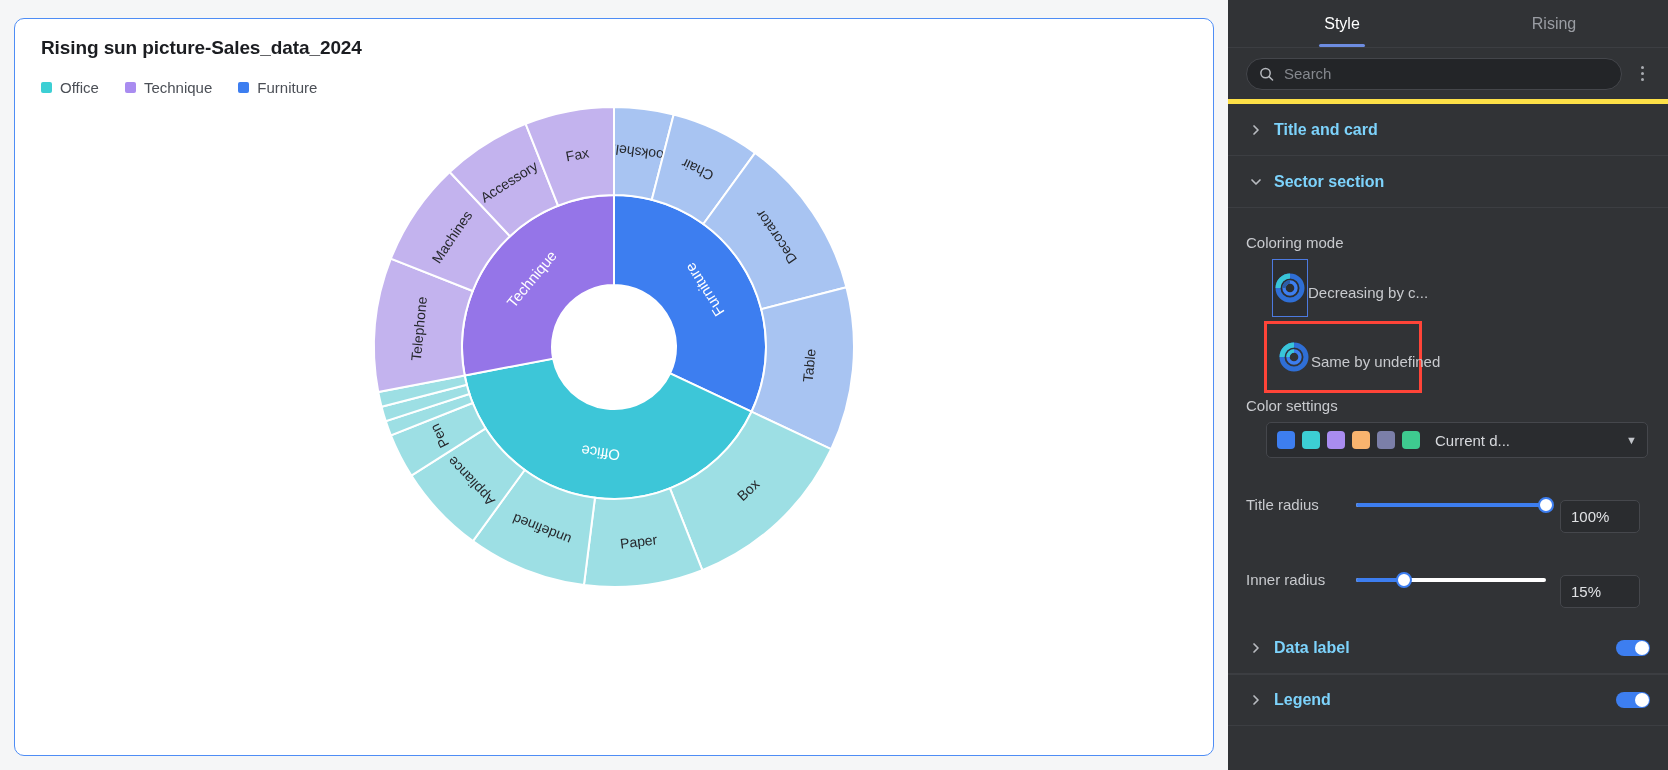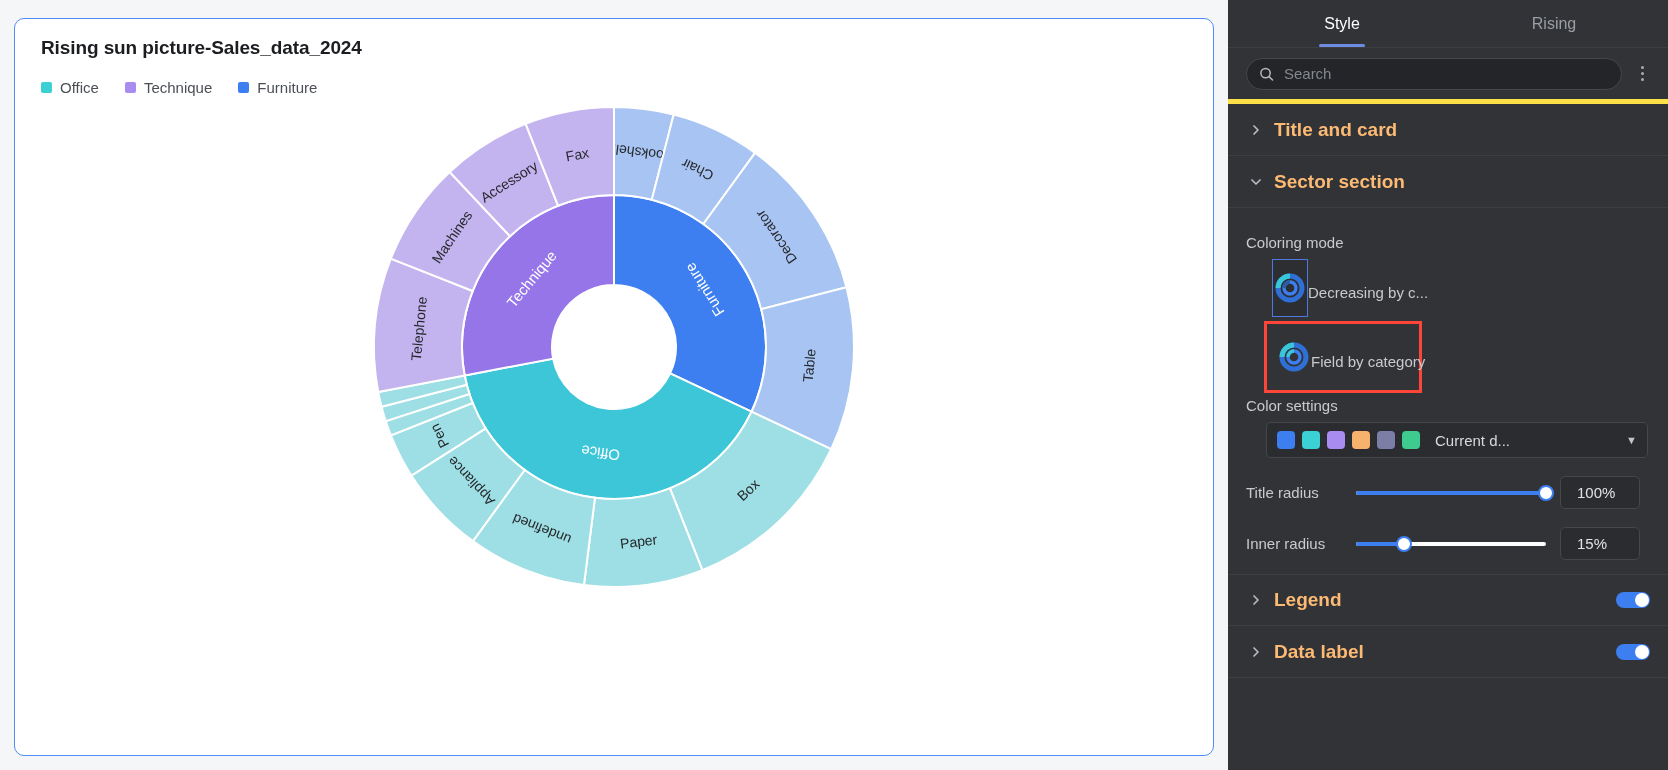--- a/index.html
+++ b/index.html
@@ -119,21 +119,21 @@
   .kebab i { width: 3px; height: 3px; background: #a9acb1; border-radius: 50%; display: block; }
 
   .section-head {
     height: 52px;
     display: flex; align-items: center;
     padding: 0 18px 0 22px;
     gap: 12px;
     border-bottom: 1px solid #3c3e42;
     cursor: pointer;
   }
-  .section-title { font-size: 19px; font-weight: bold; color: #fdba74; flex: 1; }
+  .section-title { font-size: 16px; font-weight: bold; color: #7dd3fc; flex: 1; }
   .chev { width: 12px; height: 12px; color: #b8bbc0; flex: none; }
 
   .section-body { padding: 8px 18px 14px 18px; }
   .field-label { font-size: 15px; color: #c8cace; margin: 18px 0 8px 0; }
 
   .mode-item { display: flex; flex-direction: row; align-items: center; width: 140px; }
   .mode-tile {
     width: 58px; height: 58px;
     display: flex; align-items: center; justify-content: center;
     border: 1px solid #4c7ae0;
@@ -178,23 +178,24 @@
   .track .fill { position: absolute; left: 0; top: 0; height: 4px; border-radius: 2px; background: #3d7ef0; }
   .track .knob {
     position: absolute; top: 50%; transform: translate(-50%, -50%);
     width: 16px; height: 16px; border-radius: 50%;
     background: #ffffff; border: 2px solid #3d7ef0;
   }
   .num-box {
     width: 80px; height: 33px;
     background: #2a2c2f; border: 1px solid #45474c; border-radius: 5px;
     display: flex; align-items: center;
-    padding: 0 16px;
+    padding: 0 10px;
     font-size: 15px; color: #e0e2e5;
     flex: none;
+    margin-top: 24px;
   }
 
   .toggle {
     width: 34px; height: 16px; border-radius: 9px;
     background: #3d7ef0; position: relative; flex: none; cursor: pointer;
   }
   .toggle .dot {
     position: absolute; right: 1px; top: 1px;
     width: 14px; height: 14px; border-radius: 50%; background: #ffffff;
   }
@@ -325,21 +326,21 @@
 
       <div class="mode-item highlighted" style="margin-left:18px;margin-top:4px;">
         <div class="mode-tile">
           <svg width="34" height="34" viewBox="0 0 34 34">
             <circle cx="17" cy="17" r="12" fill="none" stroke="#2f6fd6" stroke-width="5"></circle>
             <path d="M17 5 A12 12 0 0 0 5 17" fill="none" stroke="#39c6d8" stroke-width="5"></path>
             <circle cx="17" cy="17" r="6" fill="none" stroke="#3d7ef0" stroke-width="3.4"></circle>
             <path d="M17 11 A6 6 0 0 0 11 17" fill="none" stroke="#39c6d8" stroke-width="3.4"></path>
           </svg>
         </div>
-        <div class="mode-caption">Field by category</div>
+        <div class="mode-caption">Same by undefined</div>
       </div>
 
       <div class="field-label" style="margin-top:4px;">Color settings</div>
 
       <div class="palette-row">
         <span class="pal-sw" style="background:#3d7ef0"></span>
         <span class="pal-sw" style="background:#3ccfd4"></span>
         <span class="pal-sw" style="background:#a98cf0"></span>
         <span class="pal-sw" style="background:#f7b36e"></span>
         <span class="pal-sw" style="background:#7b7fa8"></span>
@@ -361,34 +362,34 @@
         <span class="slider-label">Inner radius</span>
         <div class="track">
           <div class="fill" style="width:25%"></div>
           <div class="knob" style="left:25%"></div>
         </div>
         <div class="num-box">15%</div>
       </div>
 
     </div>
 
+    <div class="section-head">
+      <svg class="chev" viewBox="0 0 12 12">
+        <polyline points="4,2 8,6 4,10" fill="none" stroke="#b8bbc0" stroke-width="1.7" stroke-linecap="round" stroke-linejoin="round"></polyline>
+      </svg>
+      <span class="section-title">Data label</span>
+      <div class="toggle">
+          <div class="dot"></div>
+        </div>
+    </div>
+
     <div class="section-head" style="border-top:1px solid #3c3e42;">
       <svg class="chev" viewBox="0 0 12 12">
         <polyline points="4,2 8,6 4,10" fill="none" stroke="#b8bbc0" stroke-width="1.7" stroke-linecap="round" stroke-linejoin="round"></polyline>
       </svg>
       <span class="section-title">Legend</span>
       <div class="toggle">
           <div class="dot"></div>
         </div>
     </div>
 
-    <div class="section-head">
-      <svg class="chev" viewBox="0 0 12 12">
-        <polyline points="4,2 8,6 4,10" fill="none" stroke="#b8bbc0" stroke-width="1.7" stroke-linecap="round" stroke-linejoin="round"></polyline>
-      </svg>
-      <span class="section-title">Data label</span>
-      <div class="toggle">
-          <div class="dot"></div>
-        </div>
-    </div>
-
   </div>
 </div>
 
 </body></html>

